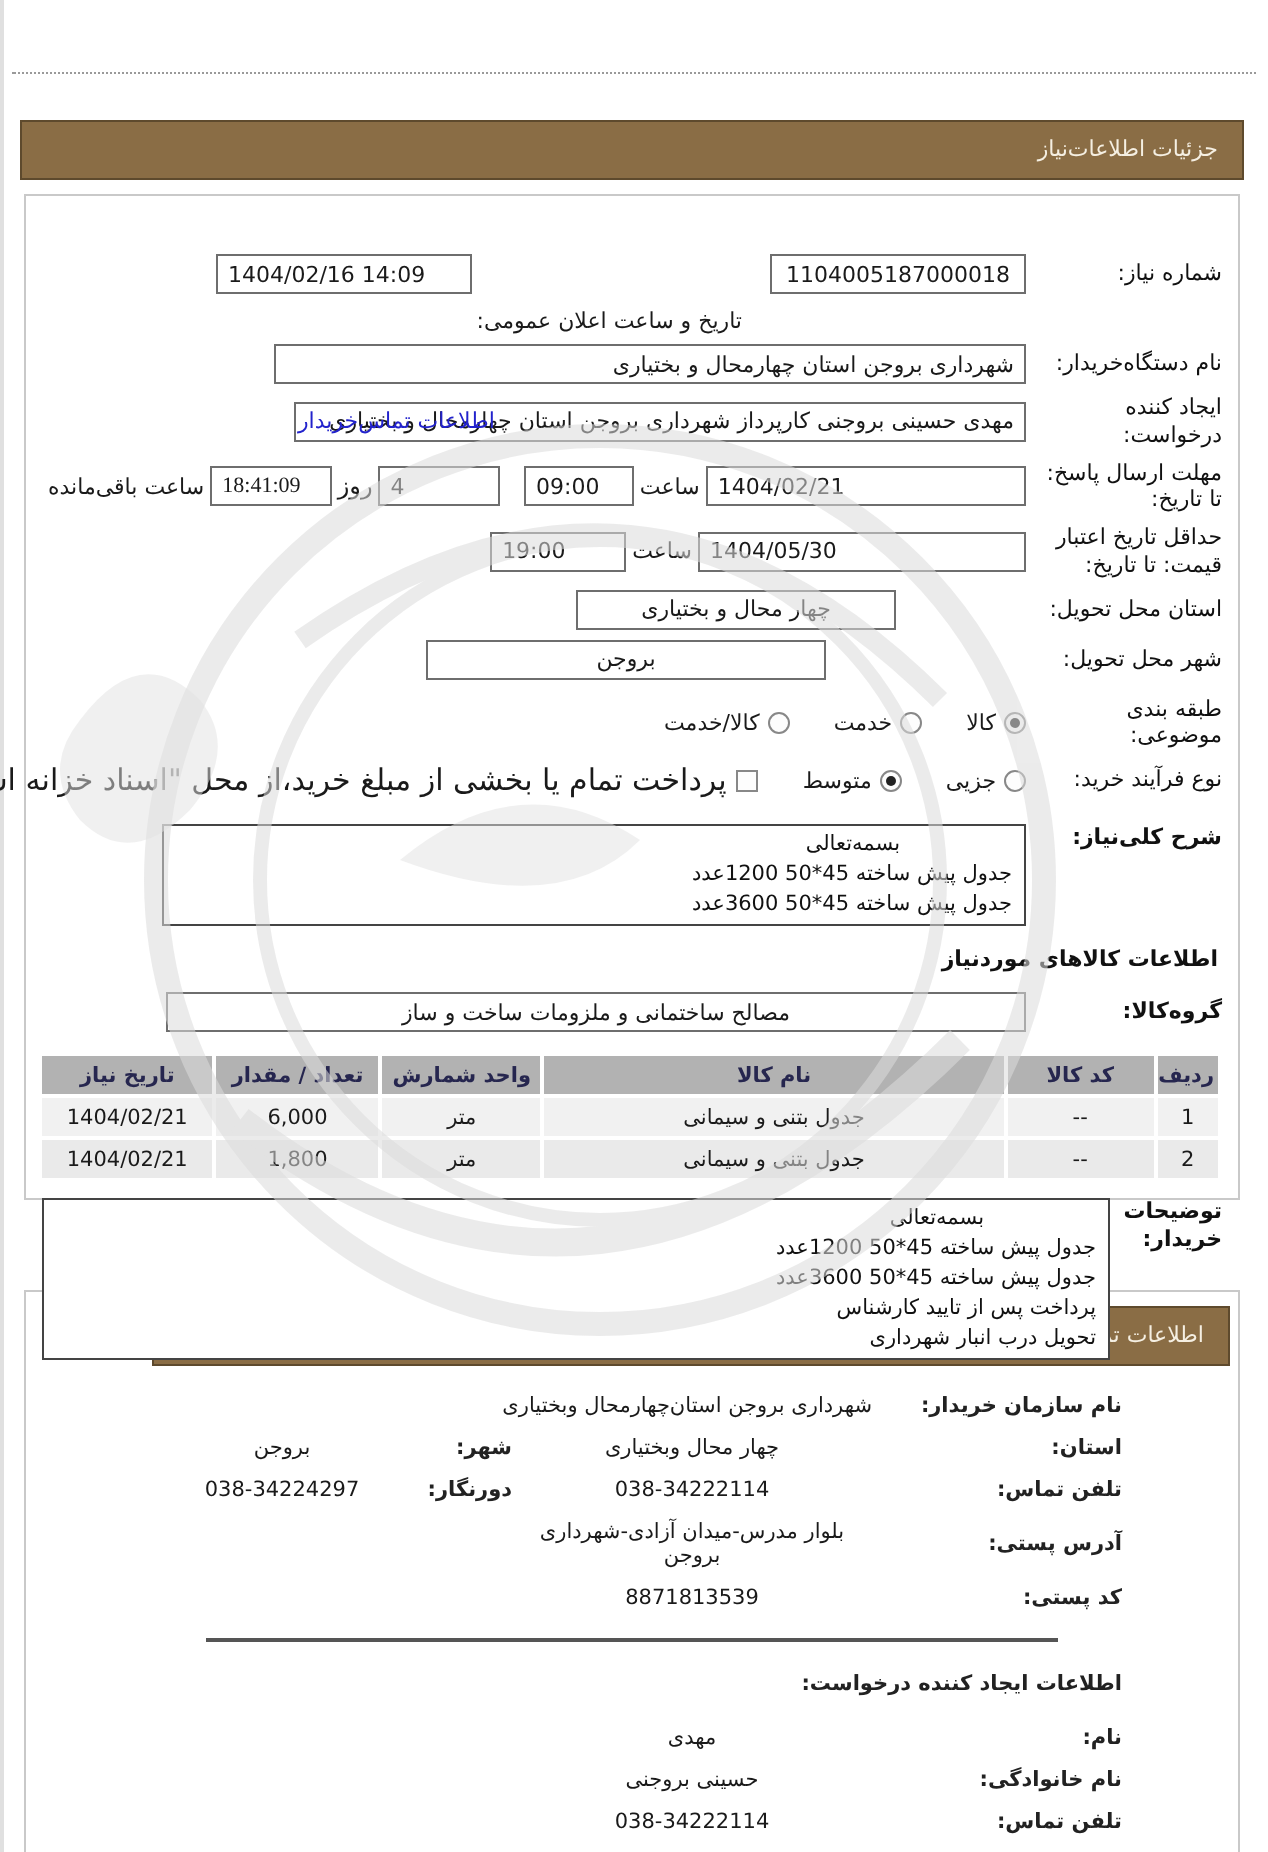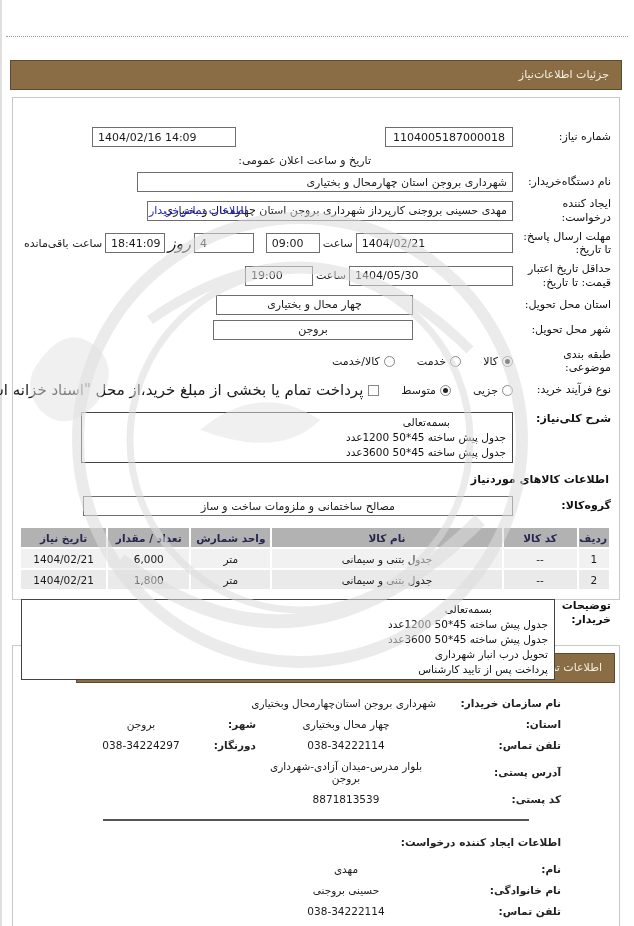--- a/index.html
+++ b/index.html
@@ -94,21 +94,21 @@
 
 <div class="panel" id="panel-form">
   <div class="content">
 
     <div class="frow" style="margin-top:9px;">
       <div class="flabel">شماره نیاز:</div>
       <div class="ibox" style="width:128px;justify-content:center;">
         <span class="ltr">1104005187000018</span>
       </div>
       <div class="small-lbl" style="margin-right:14px;width:132px;margin-top:47px;">تاریخ و ساعت اعلان عمومی:</div>
-      <div class="ibox" style="width:144px;justify-content:flex-end;">
+      <div class="ibox" style="width:128px;justify-content:flex-end;">
         <span class="ltr">1404/02/16 14:09</span>
       </div>
     </div>
 
     <div class="frow">
       <div class="flabel">نام دستگاه‌خریدار:</div>
       <div class="ibox" style="width:376px;">
         <span>شهرداری بروجن استان چهارمحال و  بختیاری</span>
       </div>
     </div>
@@ -128,41 +128,41 @@
       <div class="ibox" style="width:164px;justify-content:flex-end;">
         <span>1404/02/21</span>
       </div>
       <span class="small-lbl">ساعت</span>
       <div class="ibox" style="width:56px;justify-content:flex-end;text-align:center;">
         <span>09:00</span>
       </div>
       <div class="ibox" style="width:62px;margin-right:12px;justify-content:flex-end;">
         <span>4</span>
       </div>
-      <span class="small-lbl" style="font-size:16px;font-style:italic;">روز</span>
-      <div class="ibox" style="width:62px;justify-content:flex-end;">
+      <span class="small-lbl" style="font-size:12px;">روز</span>
+      <div class="ibox" style="width:62px;justify-content:flex-end;font-family:Liberation Serif, serif;">
         <span class="ltr">18:41:09</span>
       </div>
       <span class="small-lbl">ساعت باقی‌مانده</span>
     </div>
 
     <div class="frow">
       <div class="flabel">حداقل تاریخ اعتبار قیمت: تا تاریخ:</div>
       <div class="ibox" style="width:164px;justify-content:flex-end;">
         <span>1404/05/30</span>
       </div>
       <span class="small-lbl">ساعت</span>
       <div class="ibox" style="width:68px;justify-content:flex-end;">
         <span>19:00</span>
       </div>
     </div>
 
     <div class="frow">
       <div class="flabel">استان محل تحویل:</div>
-      <div class="ibox" style="width:197px;margin-right:100px;justify-content:center;">
+      <div class="ibox" style="width:160px;margin-right:65px;justify-content:center;">
         <span>چهار محال و  بختیاری</span>
       </div>
     </div>
 
     <div class="frow">
       <div class="flabel">شهر محل تحویل:</div>
       <div class="ibox" style="width:200px;margin-right:100px;justify-content:center;">
         <span>بروجن</span>
       </div>
     </div>
@@ -257,22 +257,22 @@
           </tr>
         </tbody>
     </table>
 
     <div class="frow" style="margin-top:8px;align-items:flex-start;">
       <div class="flabel b" style="width:50px;flex:0 0 50px;">توضیحات خریدار:</div>
       <div class="mlbox" id="notes-box">
           <div class="first">بسمه‌تعالی</div>
           <div>جدول پیش  ساخته 45*50 1200عدد</div>
           <div>جدول پیش  ساخته 45*50 3600عدد</div>
+          <div>پرداخت پس از تایید  کارشناس</div>
           <div>تحویل  درب  انبار شهرداری</div>
-          <div>پرداخت پس از تایید  کارشناس</div>
         </div>
     </div>
 
   </div>
 </div>
 
 <div class="buttons-row" id="btn-row">
     <button class="btn green">پاسخ به نیاز</button>
     <button class="btn green">مشاهده مدارک پیوستی (0)</button>
     <button class="btn green">چاپ</button>

